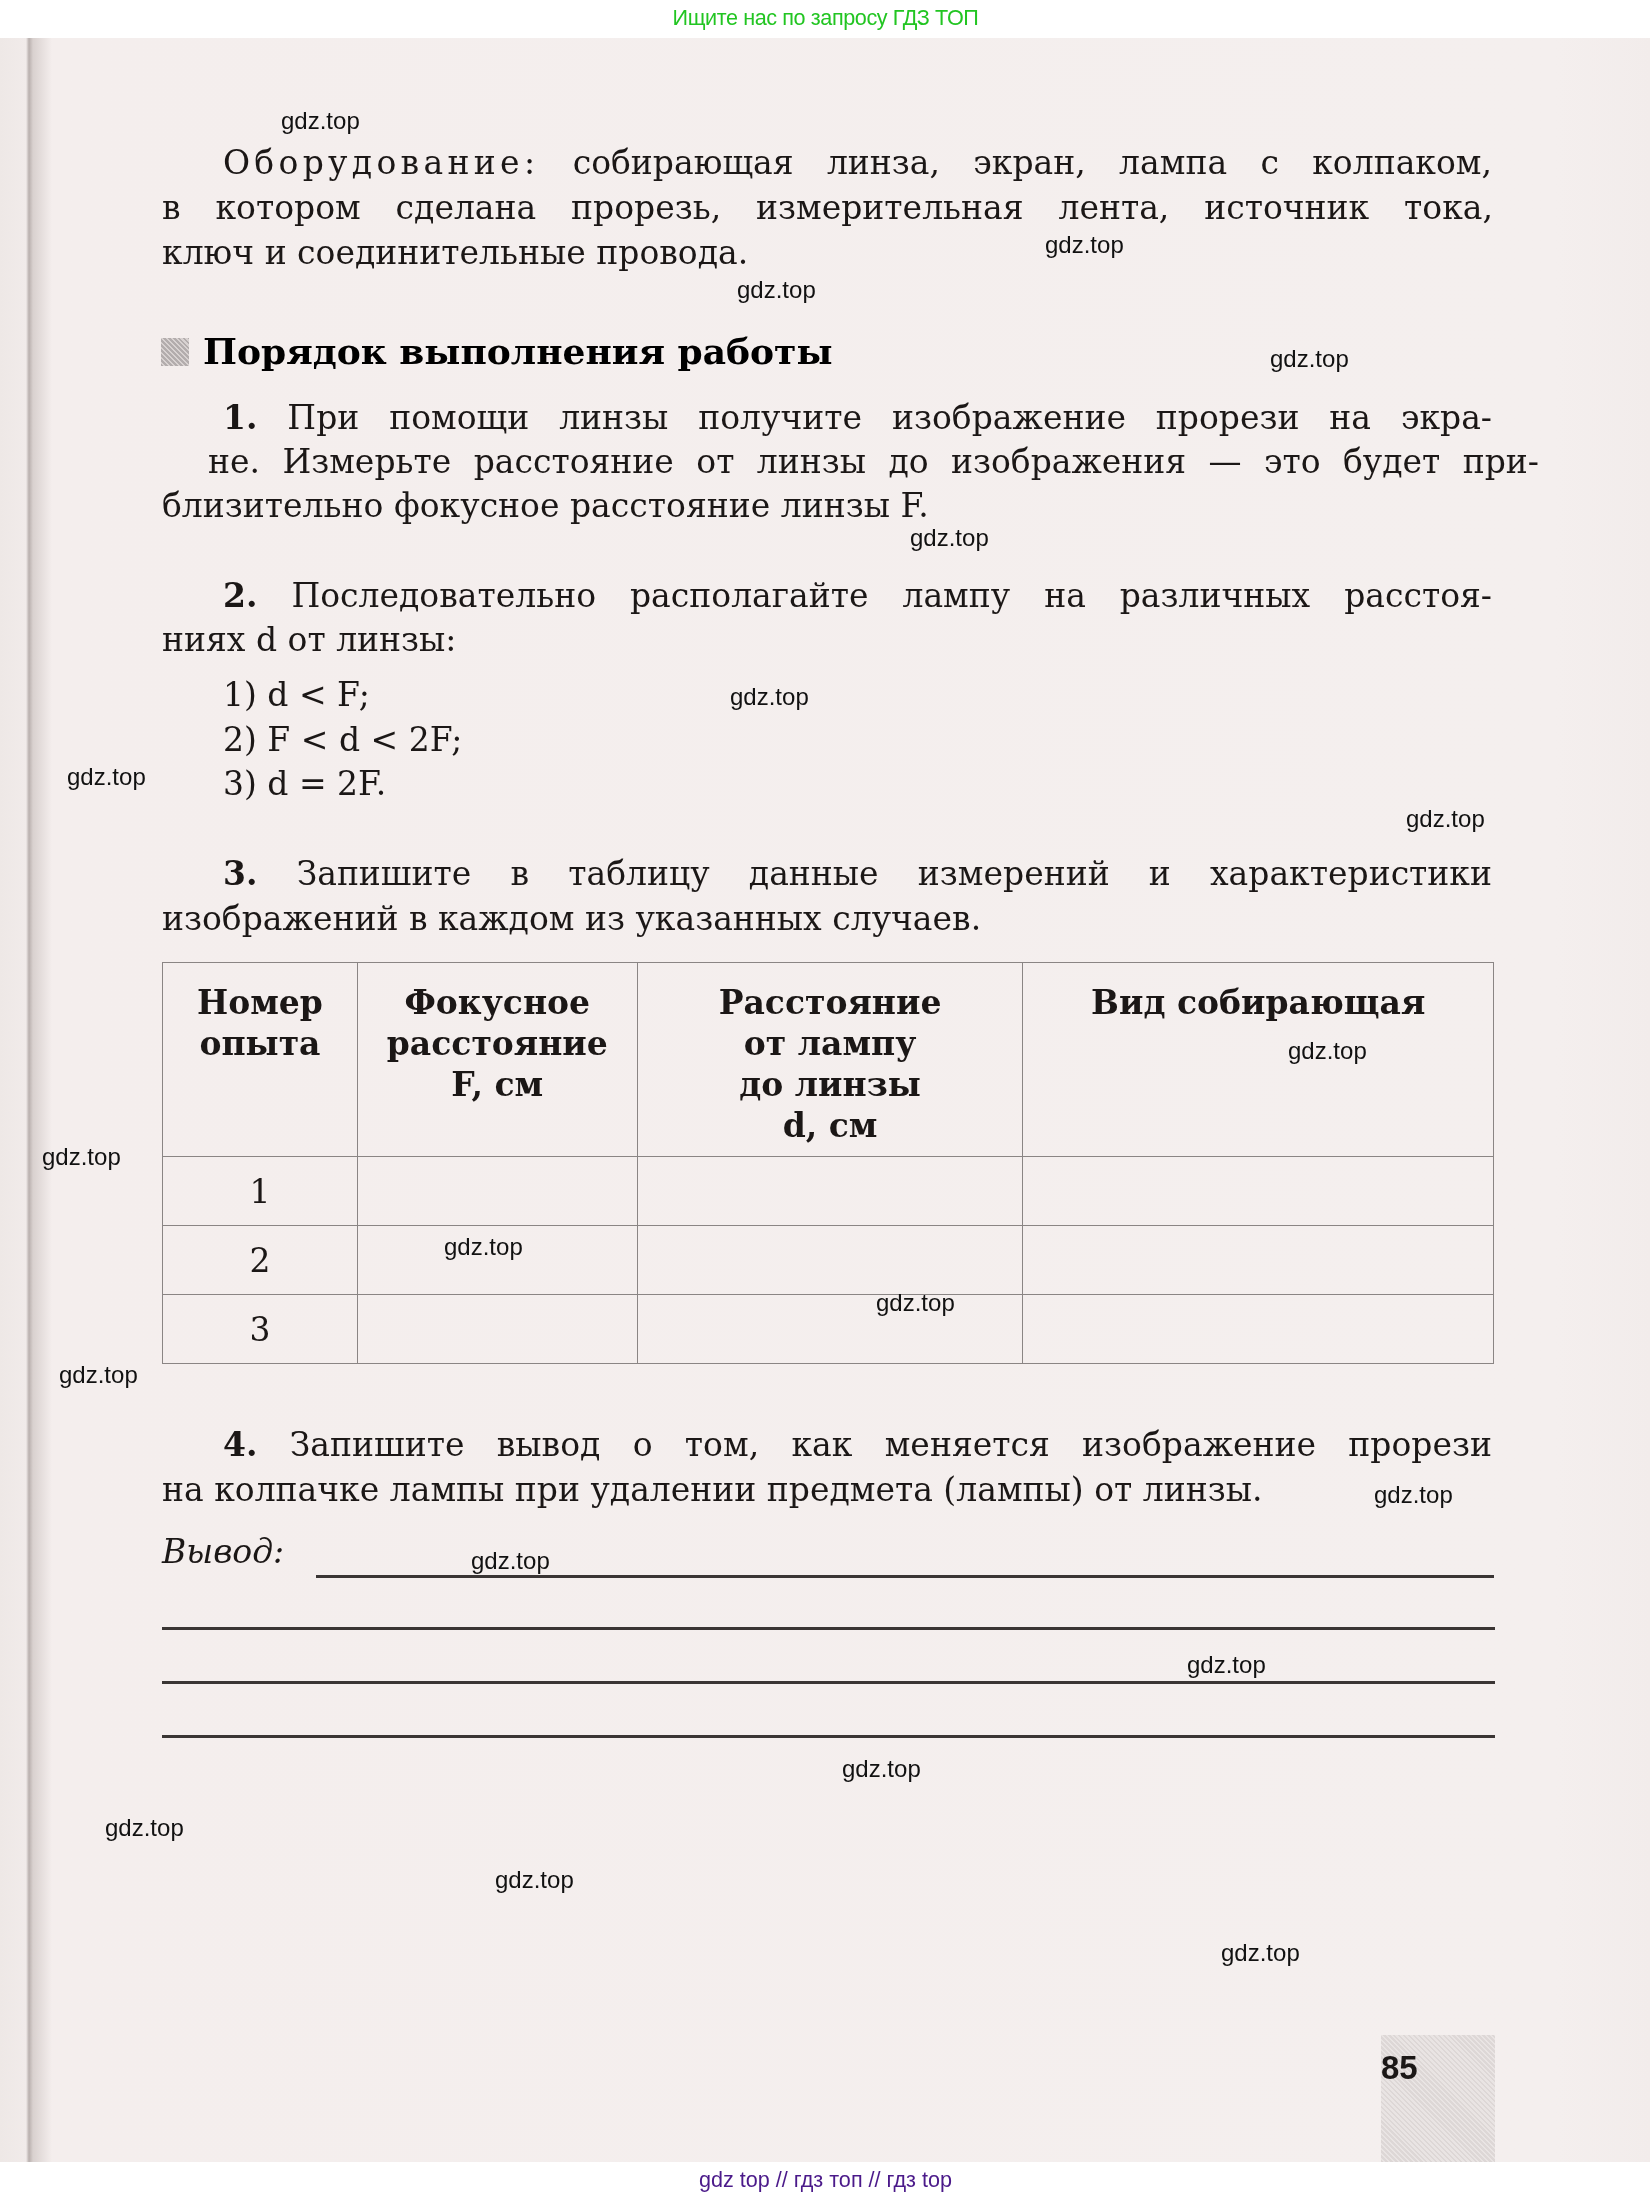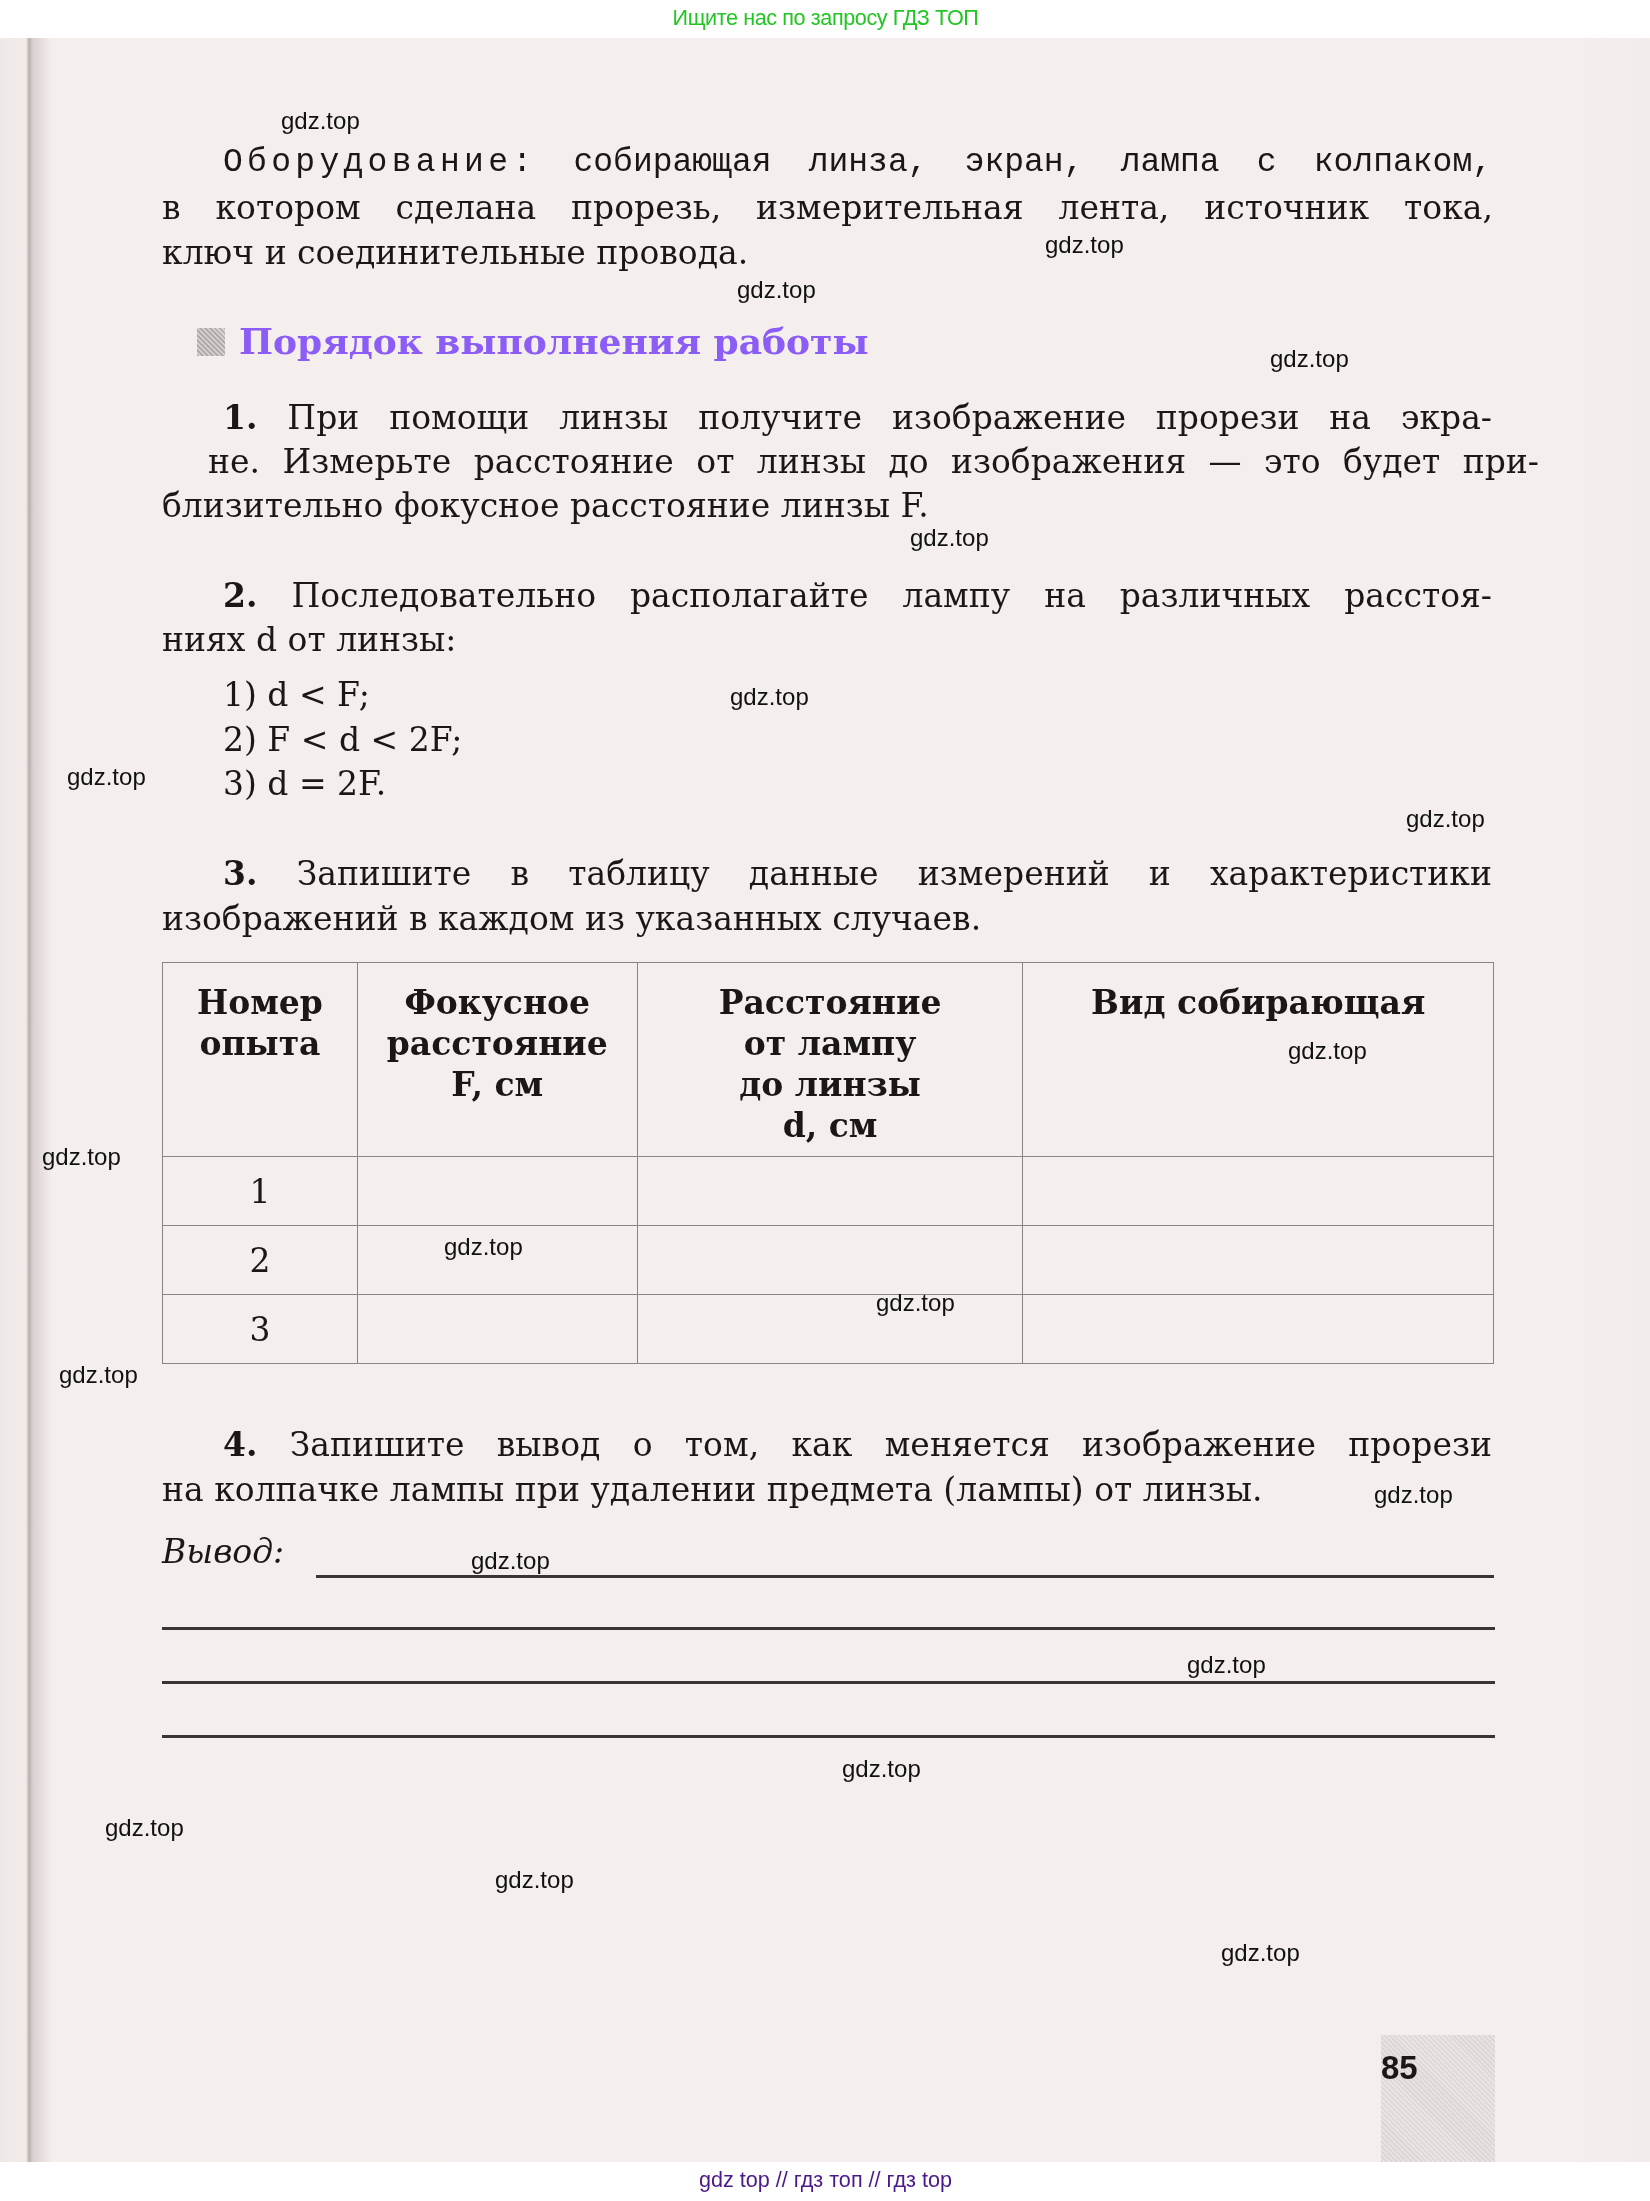--- a/index.html
+++ b/index.html
@@ -9,42 +9,42 @@
     text-align:center; color:#22c522; font-family:"Liberation Sans", sans-serif; font-size:21.6px; line-height:35px; letter-spacing:-0.4px; }
   .page { position:absolute; left:0; top:38px; width:1651px; height:2124px;
     background:linear-gradient(90deg,#eee8e6 0px,#f1ebea 26px,#b9b0ae 29px,#d9d1cf 33px,#f4eeed 52px,#f4efee 1556px,#f2eceb 1651px); }
   .bottom-bar { position:absolute; left:0; top:2162px; width:1651px; height:40px; background:#fff;
     text-align:center; color:#4b1a8a; font-family:"Liberation Sans", sans-serif; font-size:21.6px; line-height:36px; }
   .txt { position:absolute; color:#1b1716; font-size:33px; white-space:nowrap; line-height:45px; }
   .just { text-align:justify; text-align-last:justify; }
   .spaced { letter-spacing:4.3px; }
   .b { font-weight:bold; }
   .i { font-style:italic; }
-  .heading { position:absolute; left:161px; top:317px; font-size:36px; font-weight:bold; color:#8b5cf6; white-space:nowrap; line-height:48px;margin-left:36px; }
+  .heading { position:absolute; left:161px; top:327px; font-size:36px; font-weight:bold; color:#000000; white-space:nowrap; line-height:48px; }
   .heading .sq { display:inline-block; width:28px; height:28px; margin-right:14px; vertical-align:-1.7px;
      background:repeating-linear-gradient(45deg,#b3adad 0 1.7px,#d8d2d1 1.7px 3.5px); }
   table.data { position:absolute; left:162px; top:962px; border-collapse:collapse; width:1332px; }
   table.data td, table.data th { border:1.7px solid #8a8584; color:#1b1716; font-size:33px; text-align:center; vertical-align:top; padding:0; }
   table.data th { font-weight:bold; line-height:41px; padding-top:19px; height:174px; }
   table.data td { height:68px; vertical-align:middle; font-size:33px; }
   .answer-line { position:absolute; height:2.6px; background:#3a3534; }
   .wm { position:absolute; font-family:"Liberation Sans", sans-serif; font-size:24px; color:#111; white-space:nowrap; }
   .pagenum-box { position:absolute; left:1381px; top:2035px; width:114px; height:127px;
      background:repeating-linear-gradient(45deg,#ddd7d6 0 1.7px,#e9e4e3 1.7px 3.5px); }
   .pagenum { position:absolute; left:1381px; top:2049px; width:114px; text-align:left;
      font-family:"Liberation Sans", sans-serif; font-weight:bold; font-size:33px; color:#1b1716; }
 </style>
 </head>
 <body>
 
 <div class="top-banner">Ищите нас по запросу ГДЗ ТОП</div>
 
 <div class="page"></div>
 
-<div class="txt just" style="left:223px;top:140px;width:1269px;font-family:Liberation Mono, monospace;">
+<div class="txt just" style="left:223px;top:140px;width:1269px;">
   <span class="spaced">Оборудование:</span><span> собирающая линза, экран, лампа с колпаком,</span>
 </div>
 <div class="txt just" style="left:162px;top:185px;width:1331px;">в котором сделана прорезь, измерительная лента, источник тока,</div>
 <div class="txt" style="left:162px;top:230px;">ключ и соединительные провода.</div>
 
 <div class="heading"><span class="sq"></span><span>Порядок выполнения работы</span></div>
 
 <div class="txt just" style="left:223px;top:395px;width:1269px;">
   <span class="b">1.</span> <span>При помощи линзы получите изображение прорези на экра-</span>
 </div>

